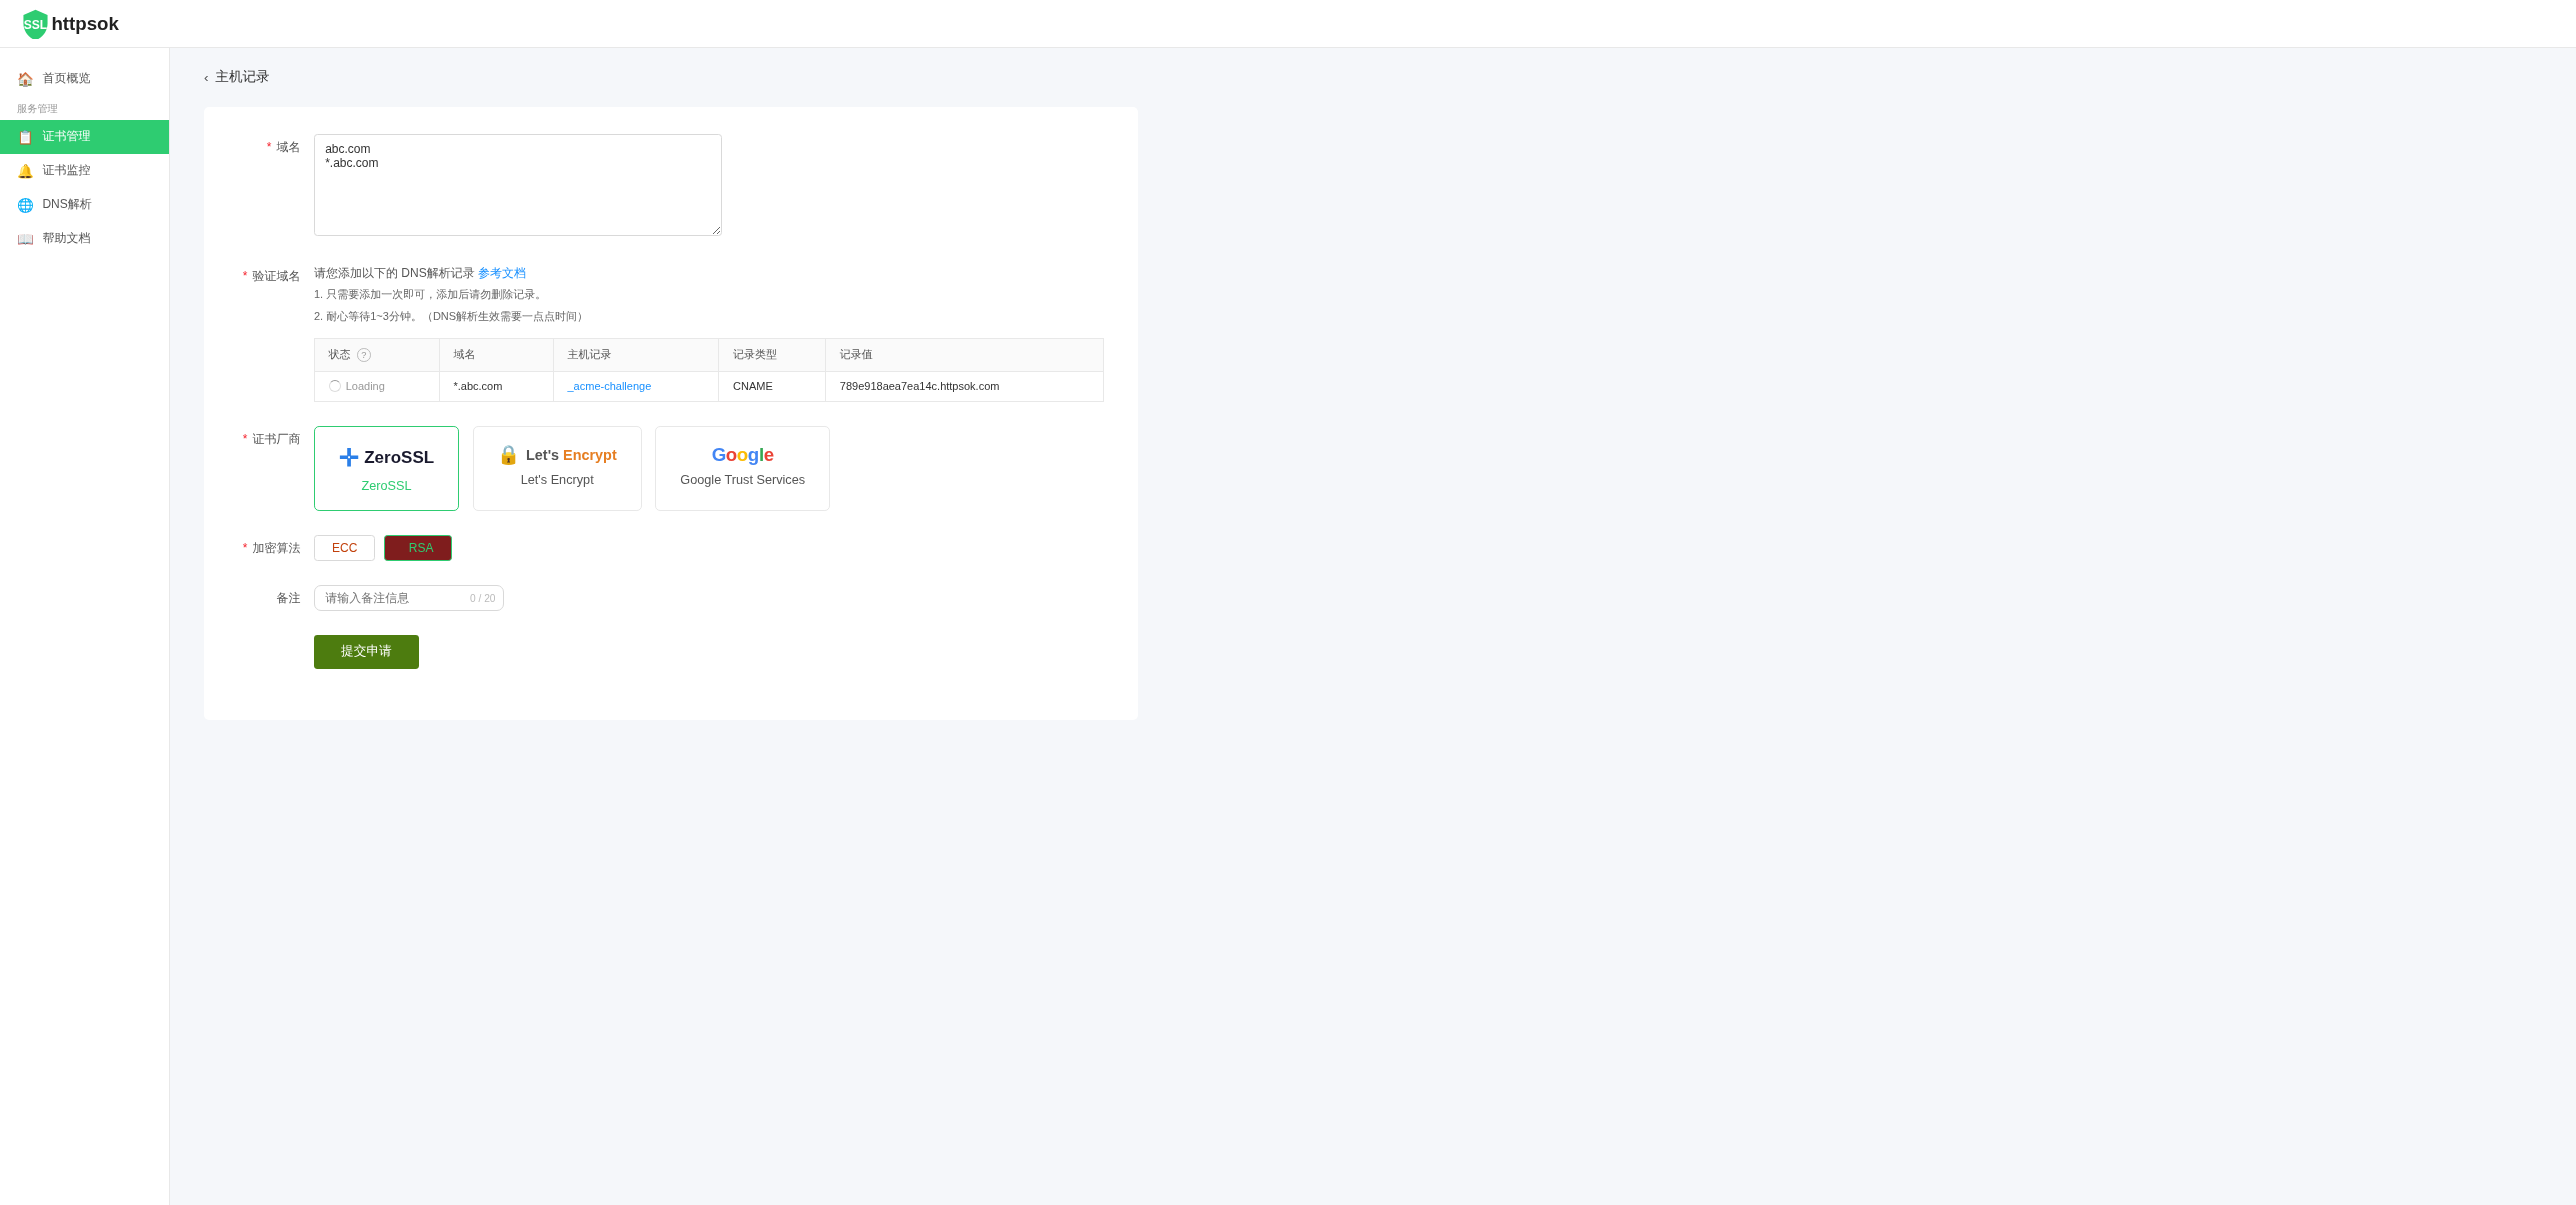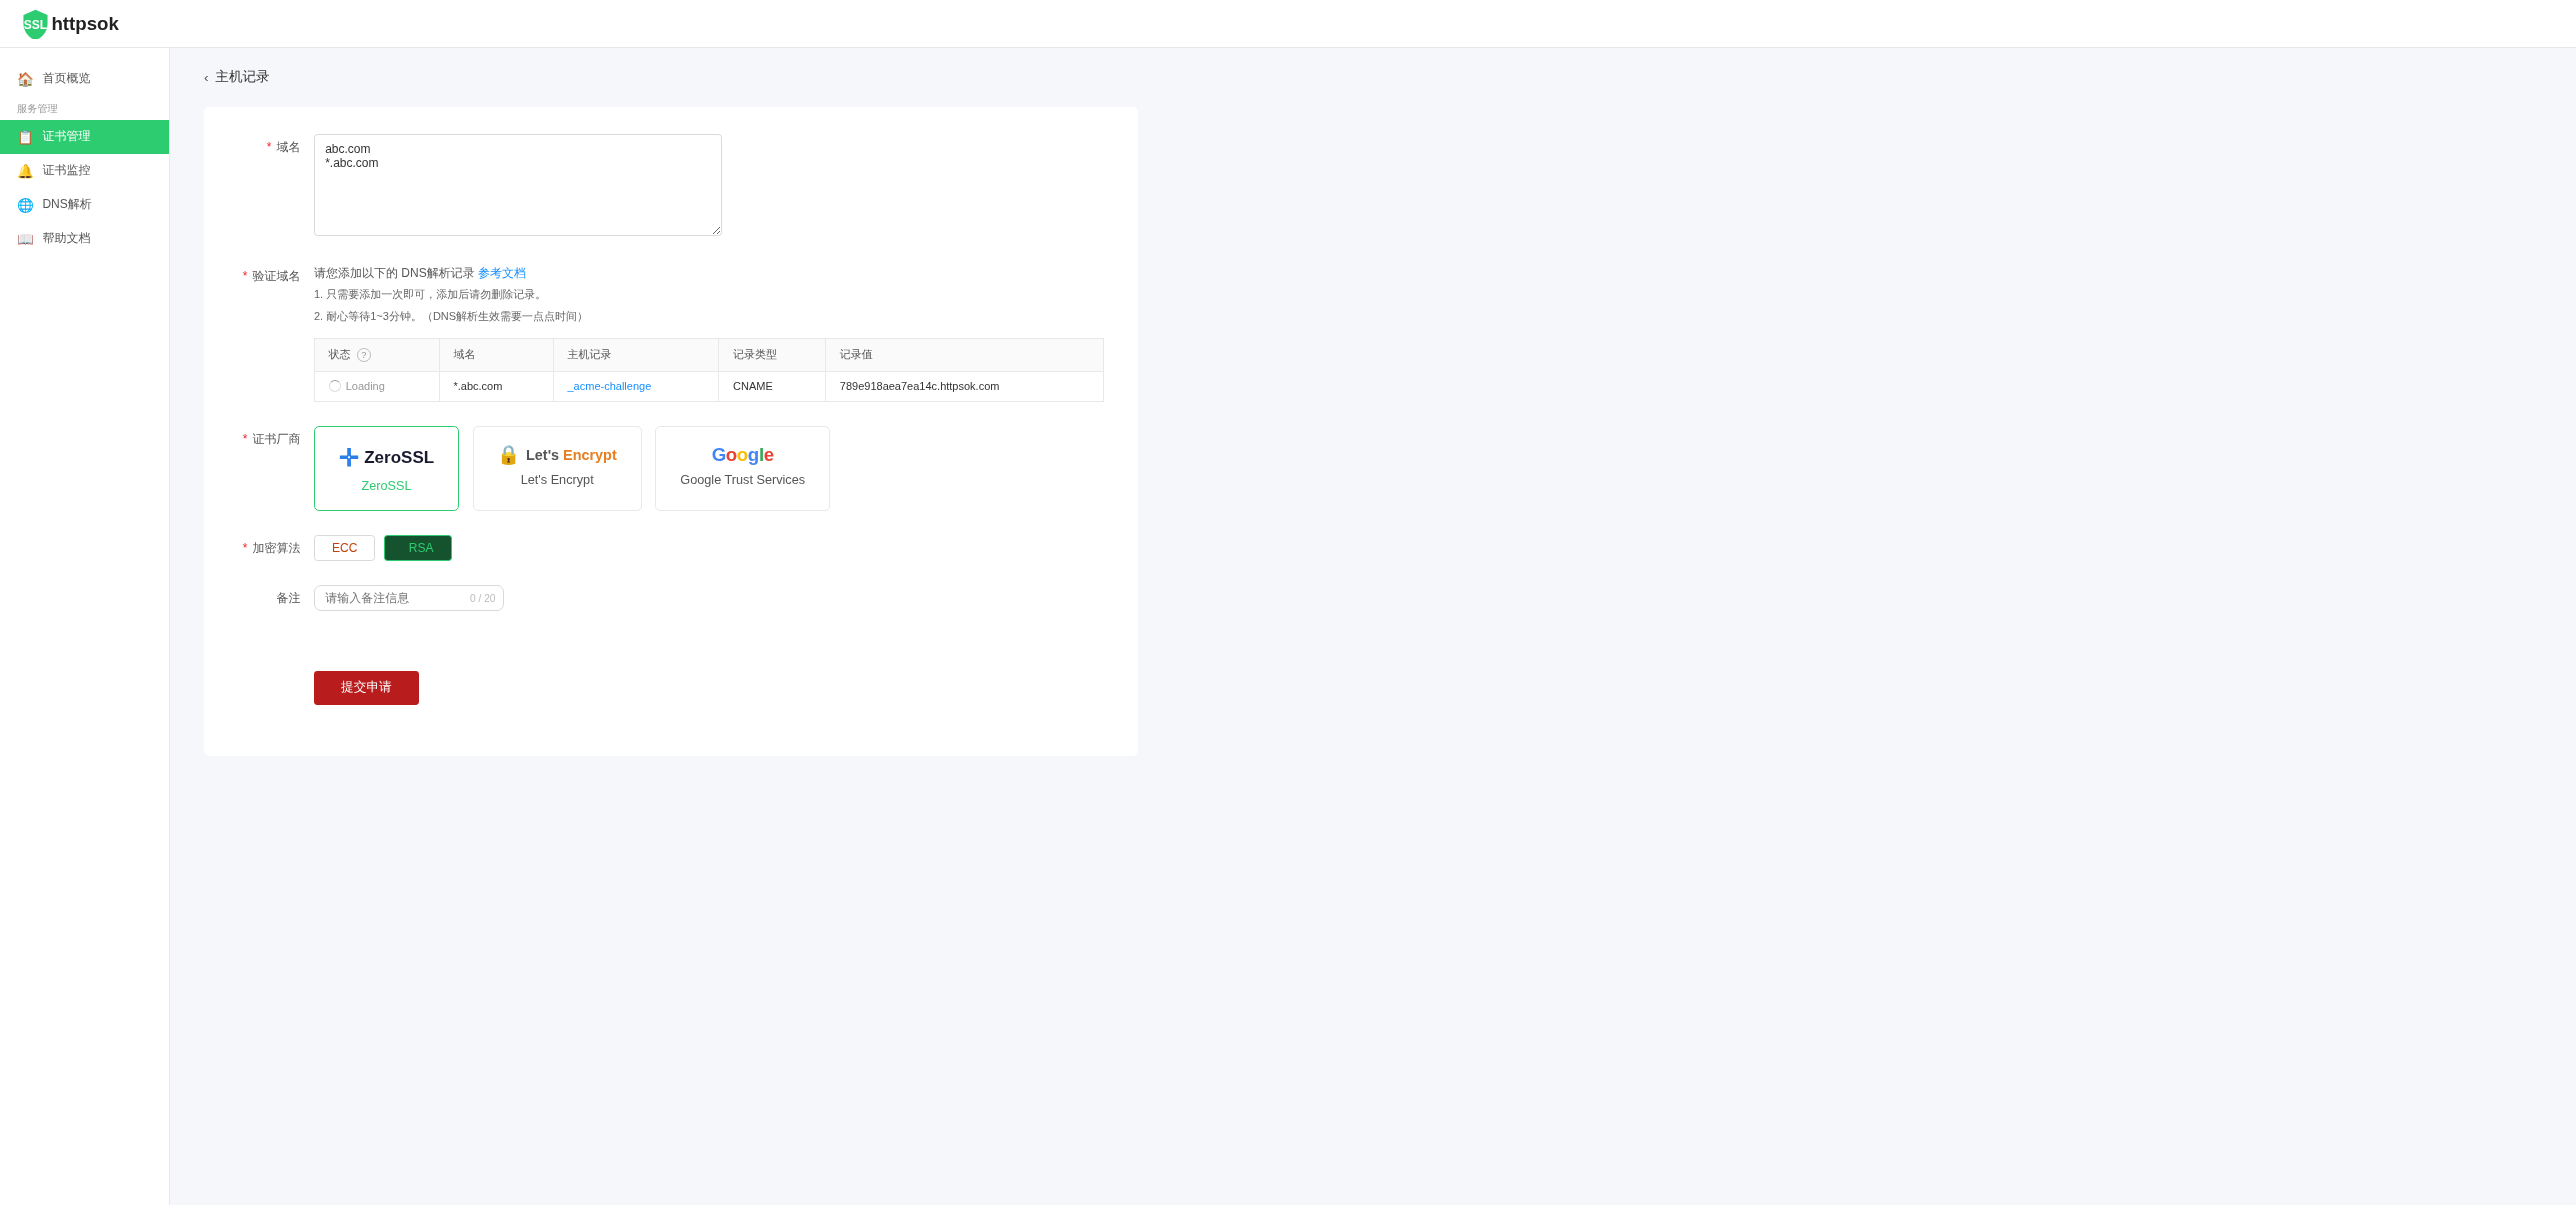--- a/index.html
+++ b/index.html
@@ -248,21 +248,21 @@
       border-radius: 3.4px;
       cursor: pointer;
       background: #fff;
       font-size: 12px;
       color: #c2410c;
       transition: all 0.2s;
     }
     .algo-btn.selected {
       border-color: #2ecc71;
       color: #2ecc71;
-      background: #14532d;
+      background: #7f1d1d;
       padding-left: 24px;
     }
 
     
     .remarks-input-wrap {
       position: relative;
       display: inline-block;
     }
     .remarks-input {
       border: 0.8px solid #d9d9d9;
@@ -278,29 +278,28 @@
       right: 8.5px;
       top: 50%;
       transform: translateY(-50%);
       color: #bbb;
       font-size: 10.2px;
       pointer-events: none;
     }
 
     
     .submit-btn {
-      background: #b91c1c;
+      background: #4d7c0f;
       color: #fff;
       border: none;
       border-radius: 3.4px;
       padding: 8.5px 27px;
       font-size: 12.7px;
       cursor: pointer;
       transition: background 0.2s;
-      margin-top: 36px;
     }
 
     
     .tooltip-icon {
       display: inline-flex;
       align-items: center;
       justify-content: center;
       width: 13.6px;
       height: 13.6px;
       border-radius: 50%;

